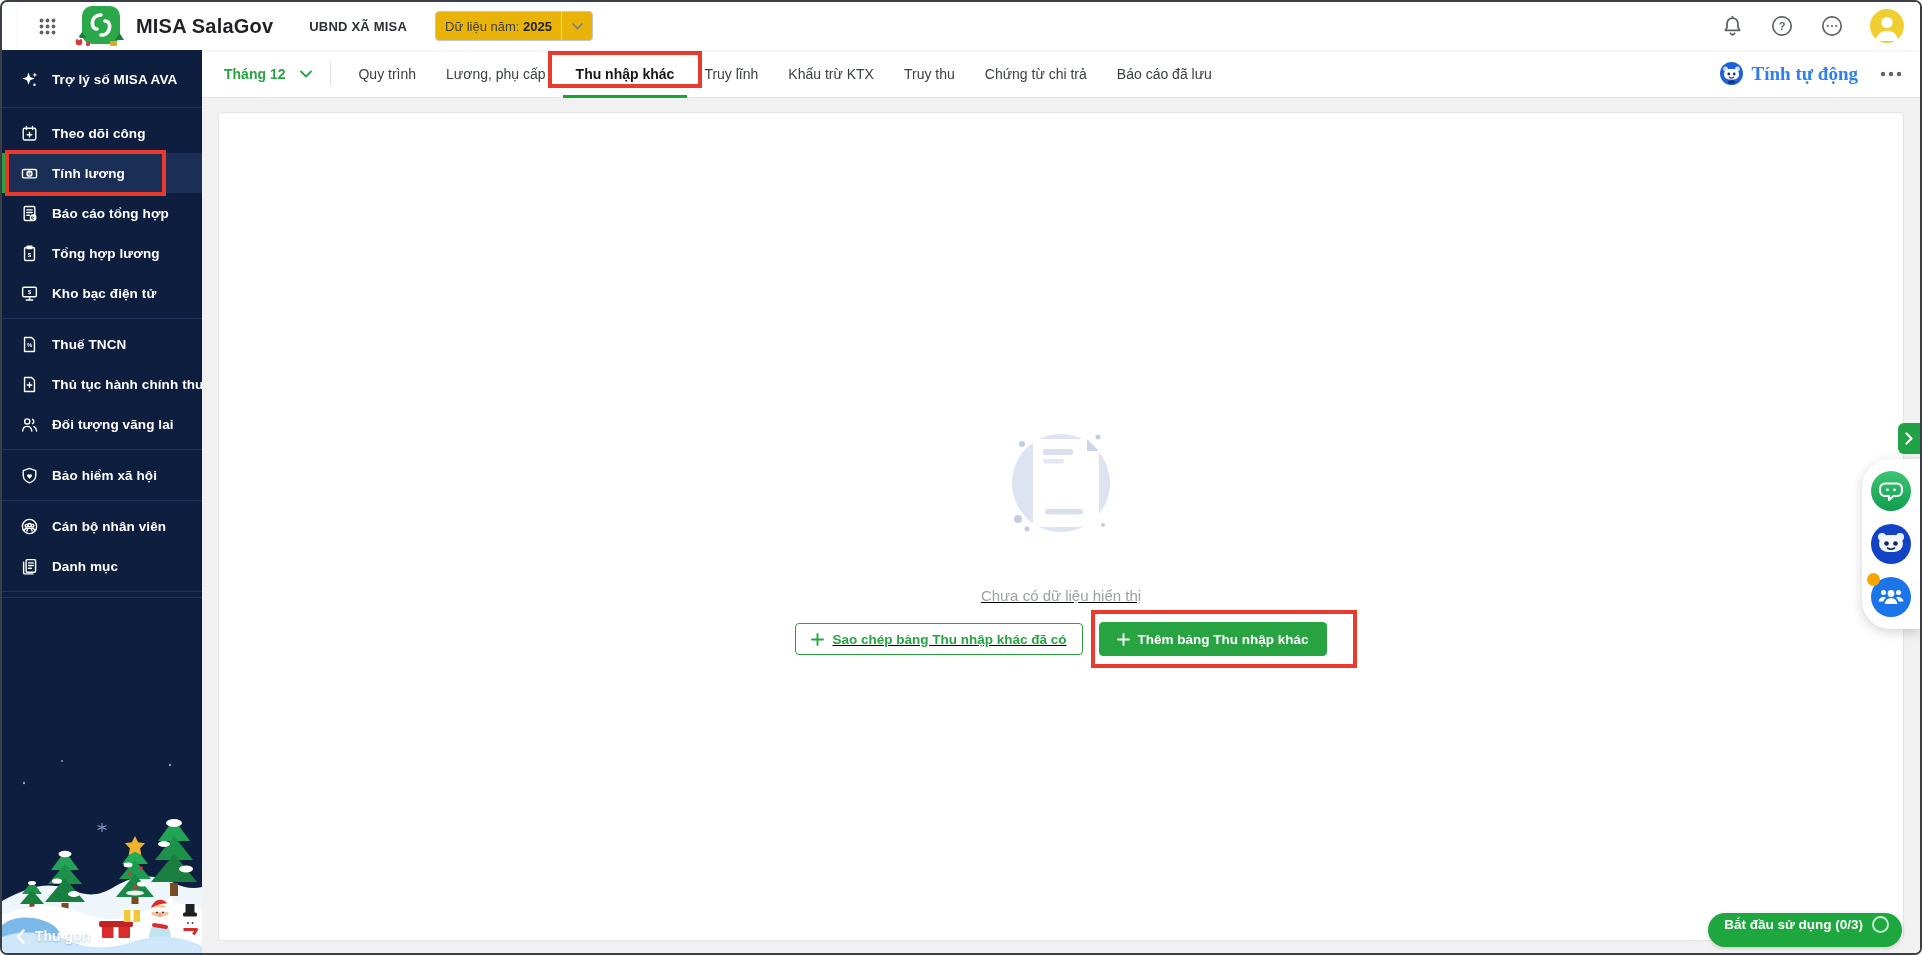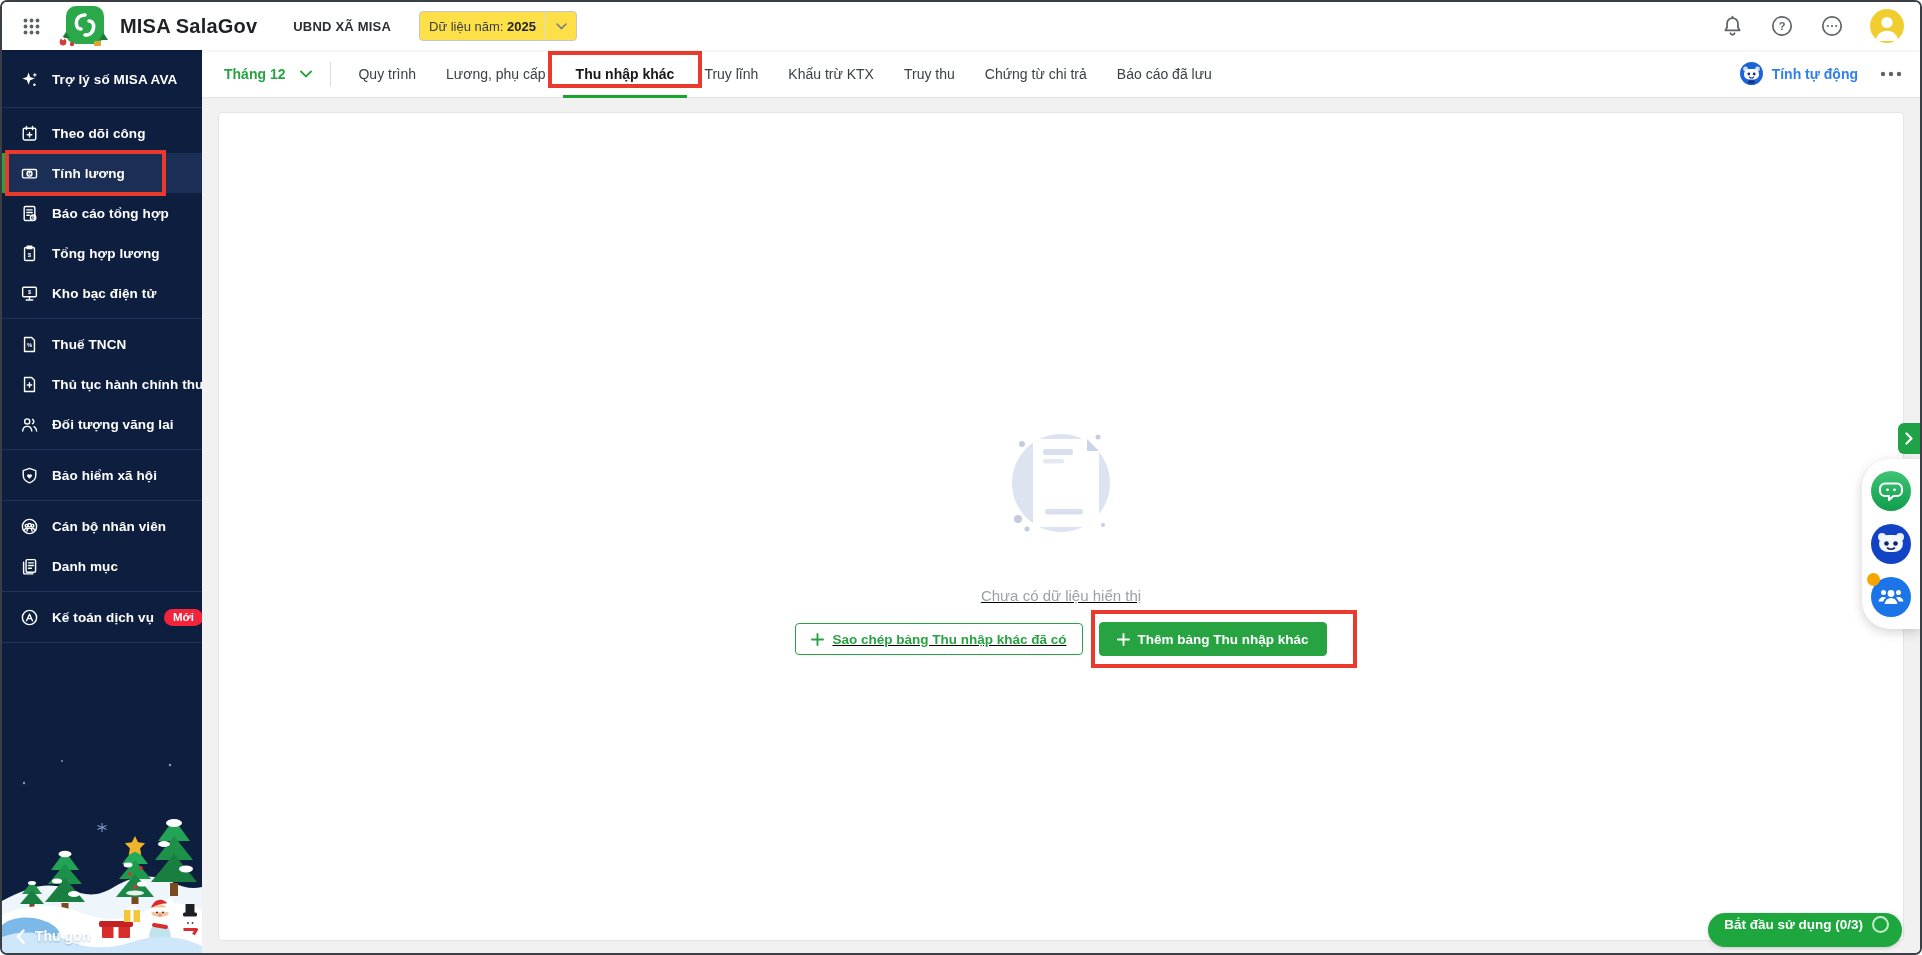--- a/index.html
+++ b/index.html
@@ -2,28 +2,28 @@
 <html style="--brand-green: #27a342; --sidebar-navy: #0d1e3f; --annotation-red: #ea3a2e; --link-blue: #2f80ed; --avatar-yellow: #f1ce30; --badge-red: #f4233c;"><head>
 <meta charset="utf-8">
 <style>
   * { margin:0; padding:0; box-sizing:border-box; }
   body { background:#fff; font-family:"Liberation Sans", sans-serif; }
   .window {
     position:relative; width:1922px; height:955px; background:#fff;
     border:2px solid #3a3f45; border-radius:7px; overflow:hidden;
   }
   
-  .hdr { position:absolute; top:0; left:0; right:0; height:48px; background:#fff;
+  .hdr { position:absolute; top:0; left:16px; right:0; height:48px; background:#fff;
          display:flex; align-items:center; padding:0 16px 0 16px; z-index:30;
          box-shadow:0 1px 3px rgba(0,0,0,.07); }
   .grid-btn { width:26px; height:26px; display:flex; align-items:center; justify-content:center; cursor:pointer; margin-right:14px; }
   .logo-wrap { position:relative; width:52px; height:44px; margin-right:10px; }
   .app-title { font-size:20px; font-weight:700; color:#1f2125; margin-right:36px; letter-spacing:.2px; }
   .org-name { font-size:13px; font-weight:700; color:#2b2e33; margin-right:28px; letter-spacing:.2px; }
-  .year-dd { display:flex; align-items:center; height:30px; border:1px solid #c3c6cb; border-radius:4px; overflow:hidden; cursor:pointer; background:#fde047; }
+  .year-dd { display:flex; align-items:center; height:30px; border:1px solid #c3c6cb; border-radius:4px; overflow:hidden; cursor:pointer; background:#eab308; }
   .year-dd .yt { padding:0 9px; font-size:13px; color:#3c4043; white-space:nowrap; }
   .year-dd .yt b { color:#1f2125; }
   .year-dd .sep { width:1px; align-self:stretch; background:#d7d9dd; }
   .year-dd .chev { width:30px; display:flex; align-items:center; justify-content:center; }
   .hdr-right { margin-left:auto; display:flex; align-items:center; gap:26px; }
   .hicon { width:24px; height:24px; display:flex; align-items:center; justify-content:center; cursor:pointer; }
   
   .sidebar { position:absolute; top:48px; left:0; bottom:0; width:200px;
              background:var(--sidebar-navy); color:#fff; z-index:20; overflow:hidden; }
   .side-nav { position:relative; padding-top:6px; }
@@ -51,21 +51,21 @@
   .rib-divider { width:1px; height:24px; background:#ddd; margin:0 12px 0 18px; }
   .tabs { display:flex; align-items:center; height:100%; }
   .tab { position:relative; height:100%; display:flex; align-items:center; padding:0 15px;
          font-size:14px; color:#3c4043; cursor:pointer; white-space:nowrap; }
   .tab.active { font-weight:700; color:#17181a; }
   .tab.active::before { content:''; position:absolute; left:2px; right:2px; bottom:-1px; height:3px; background:#18a52f; }
   .tab.annot::after { content:''; position:absolute; left:-13px; right:-13px; top:1px; bottom:9px;
                       border:4px solid var(--annotation-red); pointer-events:none; }
   .rib-right { margin-left:auto; display:flex; align-items:center; gap:22px; padding-right:18px; }
   .auto-calc { display:flex; align-items:center; gap:8px; cursor:pointer; }
-  .auto-calc span { color:var(--link-blue); font-size:14px; font-weight:700; }
+  .auto-calc span { color:var(--link-blue); font-size:19px; font-weight:700;font-family:Liberation Serif, serif; }
   .more-dots { cursor:pointer; display:flex; align-items:center; }
   
   .content { position:absolute; top:96px; left:200px; right:0; bottom:0; background:#f1f1f1; }
   .panel { position:absolute; top:14px; left:16px; right:16px; bottom:12px; background:#fff;
            border:1px solid #e4e4e4; border-radius:4px; }
   .empty { position:absolute; top:308px; left:0; right:0; text-align:center;text-decoration:underline; }
   .empty-msg { margin-top:26px; font-size:15px; color:#9aa0a6; }
   .empty-actions { margin-top:18px; display:flex; justify-content:center; align-items:center; gap:16px; }
   .btn { display:inline-flex; align-items:center; gap:8px; border-radius:4px; font-size:13.5px;
          font-weight:700; cursor:pointer; font-family:inherit; }
@@ -296,30 +296,20 @@
           <span class="side-icon">
             <svg viewBox="0 0 20 20" width="19" height="19">
               <rect x="6.4" y="2.8" width="10" height="13.2" rx="1.2"></rect>
               <path d="M9 6.2h5M9 9h5M9 11.8h3"></path>
               <path d="M3.8 5.4v11.2c0 .7.5 1.2 1.2 1.2h8.6"></path>
             </svg>
           </span>
           <span class="side-label">Danh mục</span>
         </div>
         <div class="side-divider"></div>
-        <div class="side-item">
-          <span class="side-icon">
-            <svg viewBox="0 0 20 20" width="19" height="19">
-              <circle cx="10" cy="10" r="7.5"></circle>
-              <path d="M6.9 13.4L10 6.5l3.1 6.9M8.2 11.2h3.6"></path>
-            </svg>
-          </span>
-          <span class="side-label">Kế toán dịch vụ</span>
-          <span class="new-badge">Mới</span>
-        </div>
         <div class="side-divider"></div>
       </nav>
     <div class="scene">
       <svg width="200" height="210" viewBox="0 0 200 210">
         <g fill="#fff" opacity=".55">
             <circle cx="22" cy="40" r="1.2"></circle>
             <circle cx="168" cy="22" r="1.2"></circle>
             <circle cx="60" cy="18" r="1"></circle>
           </g>
         <g stroke="#8fa6d6" stroke-width="1.1" opacity=".9">

